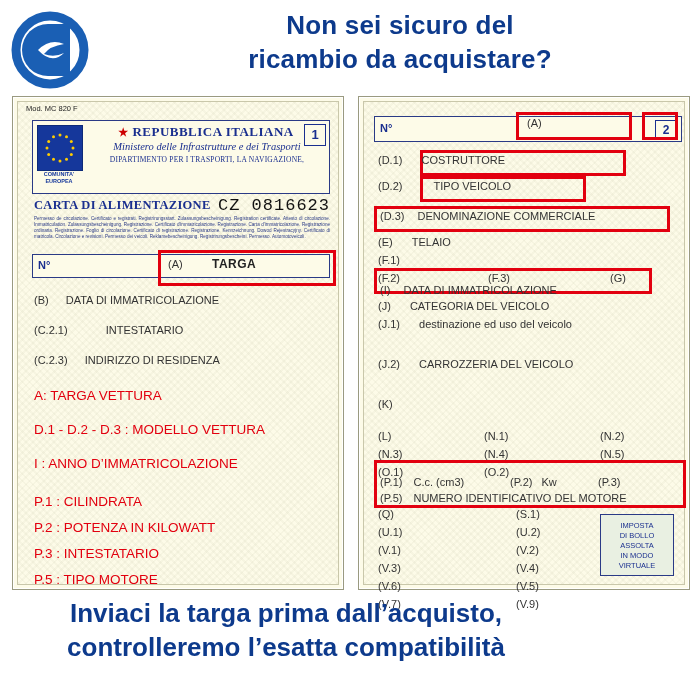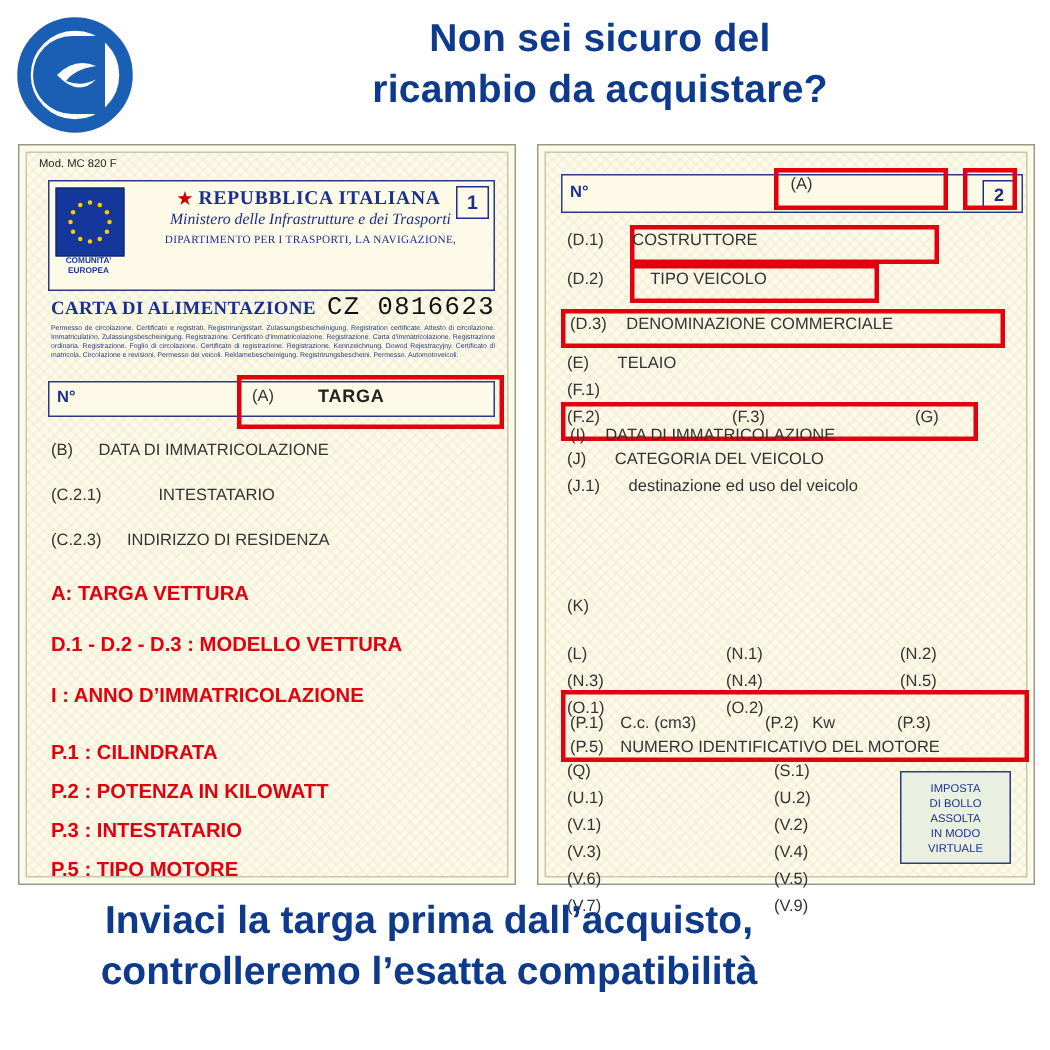--- a/index.html
+++ b/index.html
@@ -102,21 +102,21 @@
     position:absolute;left:5px;top:4px;font-size:11px;color:#1a2f8f;font-weight:bold;
   }
   .targa-box{
     position:absolute;left:140px;top:148px;width:172px;height:30px;
     border:3px solid #e2000f;
   }
   .targa-a{position:absolute;left:150px;top:156px;font-size:11px;color:#333;}
   .targa-t{position:absolute;left:194px;top:155px;font-size:12px;color:#222;font-weight:bold;letter-spacing:.5px;}
   
   .redline{
-    position:absolute;color:#e2000f;font-weight:bold;font-size:13.5px;
+    position:absolute;color:#e2000f;font-weight:normal;font-size:13.5px;
     font-family:"Liberation Sans",sans-serif;
   }
   
   .rnfield{
     position:absolute;left:10px;top:14px;width:306px;height:24px;
     border:1px solid #2a3a86;background:#fdfbe8;
   }
   .rnfield .n{position:absolute;left:5px;top:5px;font-size:11px;color:#1a2f8f;font-weight:bold;}
   .rbox2{
     position:absolute;right:4px;top:3px;width:20px;height:18px;
@@ -275,20 +275,24 @@
       <span style="margin-left:10px;">DATA DI IMMATRICOLAZIONE</span>
     </div>
     <div class="rrow" style="left:14px;top:198px;">
       <span>(J)</span>
       <span style="margin-left:16px;">CATEGORIA DEL VEICOLO</span>
     </div>
     <div class="rrow" style="left:14px;top:216px;">
       <span>(J.1)</span>
       <span style="margin-left:16px;">destinazione ed uso del veicolo</span>
     </div>
+    <div class="rrow" style="left:14px;top:256px;">
+      <span>(J.2)</span>
+      <span style="margin-left:16px;">CARROZZERIA DEL VEICOLO</span>
+    </div>
     <div class="rrow" style="left:14px;top:296px;">(K)</div>
 
     <div class="rrow" style="left:14px;top:328px;">(L)</div>
     <div class="rrow" style="left:120px;top:328px;">(N.1)</div>
     <div class="rrow" style="left:236px;top:328px;">(N.2)</div>
     <div class="rrow" style="left:14px;top:346px;">(N.3)</div>
     <div class="rrow" style="left:120px;top:346px;">(N.4)</div>
     <div class="rrow" style="left:236px;top:346px;">(N.5)</div>
     <div class="rrow" style="left:14px;top:364px;">(O.1)</div>
     <div class="rrow" style="left:120px;top:364px;">(O.2)</div>

